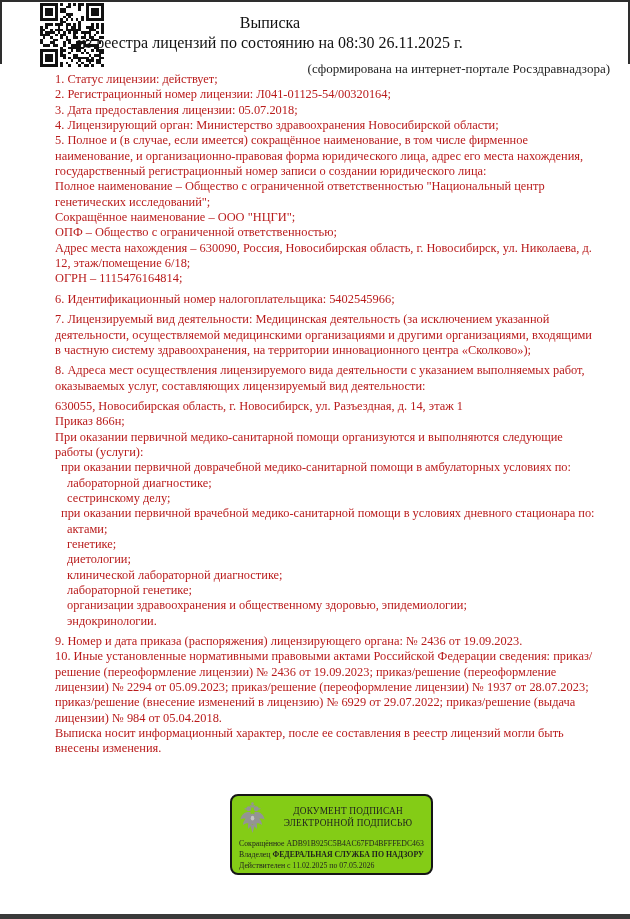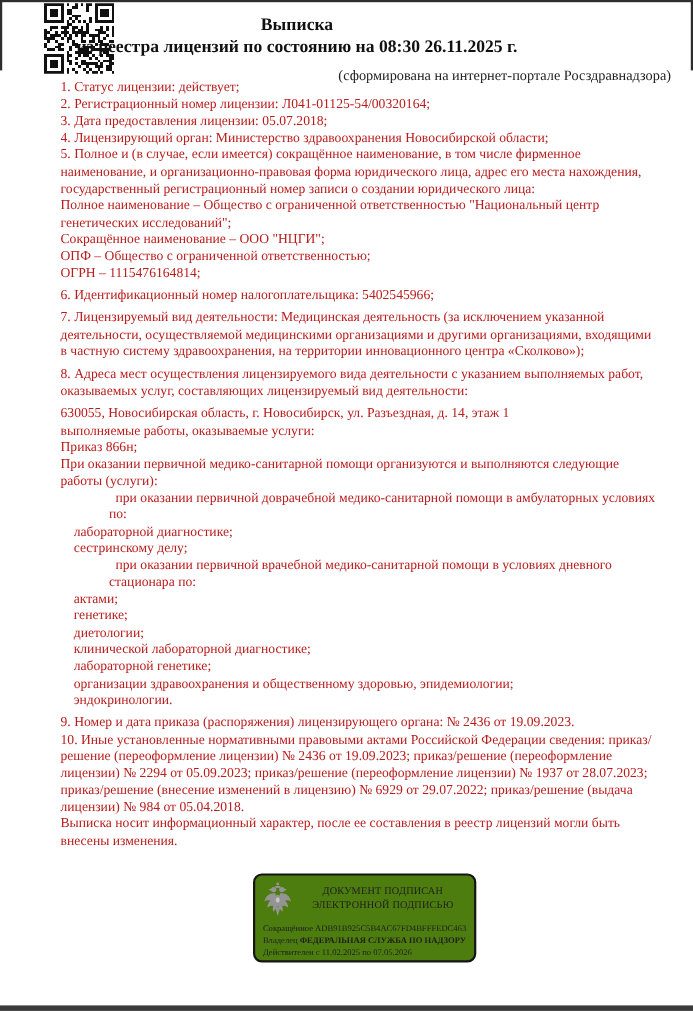--- a/index.html
+++ b/index.html
@@ -7,34 +7,34 @@
     position:relative;width:630px;height:919px;background:#ffffff;
     font-family:"Liberation Serif", serif;color:#1c1c1c;overflow:hidden;
   }
   .border-top{position:absolute;top:0;left:0;width:630px;height:2px;background:#2e2e2e;}
   .border-bottom{position:absolute;bottom:0;left:0;width:630px;height:5px;background:#3a3a3a;}
   .border-left{position:absolute;top:0;left:0;width:2px;height:64px;background:#2e2e2e;}
   .border-right{position:absolute;top:0;right:0;width:2px;height:64px;background:#2e2e2e;}
   .qr{position:absolute;left:40px;top:3px;width:64px;height:64px;}
   .titles{
     position:absolute;top:13px;left:0;width:540px;text-align:center;
-    font-weight:bold;font-size:16px;line-height:20px;color:#111;
+    font-weight:normal;font-size:16px;line-height:20px;color:#111;
   }
   .subtitle{position:absolute;top:61px;right:20px;font-size:13px;color:#222;}
   .doc-body{
     position:absolute;left:55px;top:72px;width:543px;
     font-size:12.4px;line-height:15.35px;color:#b91c1c;
   }
   .doc-body p{margin:0;}
   .doc-body p.mt{margin-top:5px;}
-  .doc-body p.ind1{text-indent:6px;margin-left:44px;}
+  .doc-body p.ind1{text-indent:6px;}
   .doc-body p.ind2{text-indent:12px;}
   .stamp{
     position:absolute;left:230px;top:794px;width:203px;height:81px;
-    border:2px solid #151515;border-radius:8px;background:#4d7c0f;
+    border:2px solid #151515;border-radius:8px;background:#84cc16;
     box-sizing:border-box;padding:5px 7px 4px 7px;overflow:hidden;
   }
   .stamp-head{display:flex;align-items:center;gap:6px;}
   .eagle{width:27px;height:33px;flex:none;}
   .stamp-title{
     flex:1;text-align:center;font-size:9.3px;line-height:11.5px;
     color:#1f1f1f;letter-spacing:.2px;
   }
   .stamp-cert,.stamp-owner,.stamp-valid{
     font-size:7.8px;line-height:10.8px;color:#1f1f1f;
@@ -371,26 +371,26 @@
 
   <div id="doc-body" class="doc-body">
       <p>1. Статус лицензии: действует;</p>
       <p>2. Регистрационный номер лицензии: Л041-01125-54/00320164;</p>
       <p>3. Дата предоставления лицензии: 05.07.2018;</p>
       <p>4. Лицензирующий орган: Министерство здравоохранения Новосибирской области;</p>
       <p>5. Полное и (в случае, если имеется) сокращённое наименование, в том числе фирменное наименование, и организационно-правовая форма юридического лица, адрес его места нахождения, государственный регистрационный номер записи о создании юридического лица:</p>
       <p>Полное наименование – Общество с ограниченной ответственностью "Национальный центр генетических исследований";</p>
       <p>Сокращённое наименование – ООО "НЦГИ";</p>
       <p>ОПФ – Общество с ограниченной ответственностью;</p>
+      <p>Адрес места нахождения – 630090, Россия, Новосибирская область, г. Новосибирск, ул. Николаева, д. 12, этаж/помещение 6/18;</p>
       <p>ОГРН – 1115476164814;</p>
       <p class="mt">6. Идентификационный номер налогоплательщика: 5402545966;</p>
       <p class="mt">7. Лицензируемый вид деятельности: Медицинская деятельность (за исключением указанной деятельности, осуществляемой медицинскими организациями и другими организациями, входящими в частную систему здравоохранения, на территории инновационного центра «Сколково»);</p>
       <p class="mt">8. Адреса мест осуществления лицензируемого вида деятельности с указанием выполняемых работ, оказываемых услуг, составляющих лицензируемый вид деятельности:</p>
       <p class="mt">630055, Новосибирская область, г. Новосибирск, ул. Разъездная, д. 14, этаж 1</p>
-      <p>выполняемые работы, оказываемые услуги:</p>
       <p>Приказ 866н;</p>
       <p>При оказании первичной медико-санитарной помощи организуются и выполняются следующие работы (услуги):</p>
       <p class="ind1">при оказании первичной доврачебной медико-санитарной помощи в амбулаторных условиях по:</p>
       <p class="ind2">лабораторной диагностике;</p>
       <p class="ind2">сестринскому делу;</p>
       <p class="ind1">при оказании первичной врачебной медико-санитарной помощи в условиях дневного стационара по:</p>
       <p class="ind2">актами;</p>
       <p class="ind2">генетике;</p>
       <p class="ind2">диетологии;</p>
       <p class="ind2">клинической лабораторной диагностике;</p>

